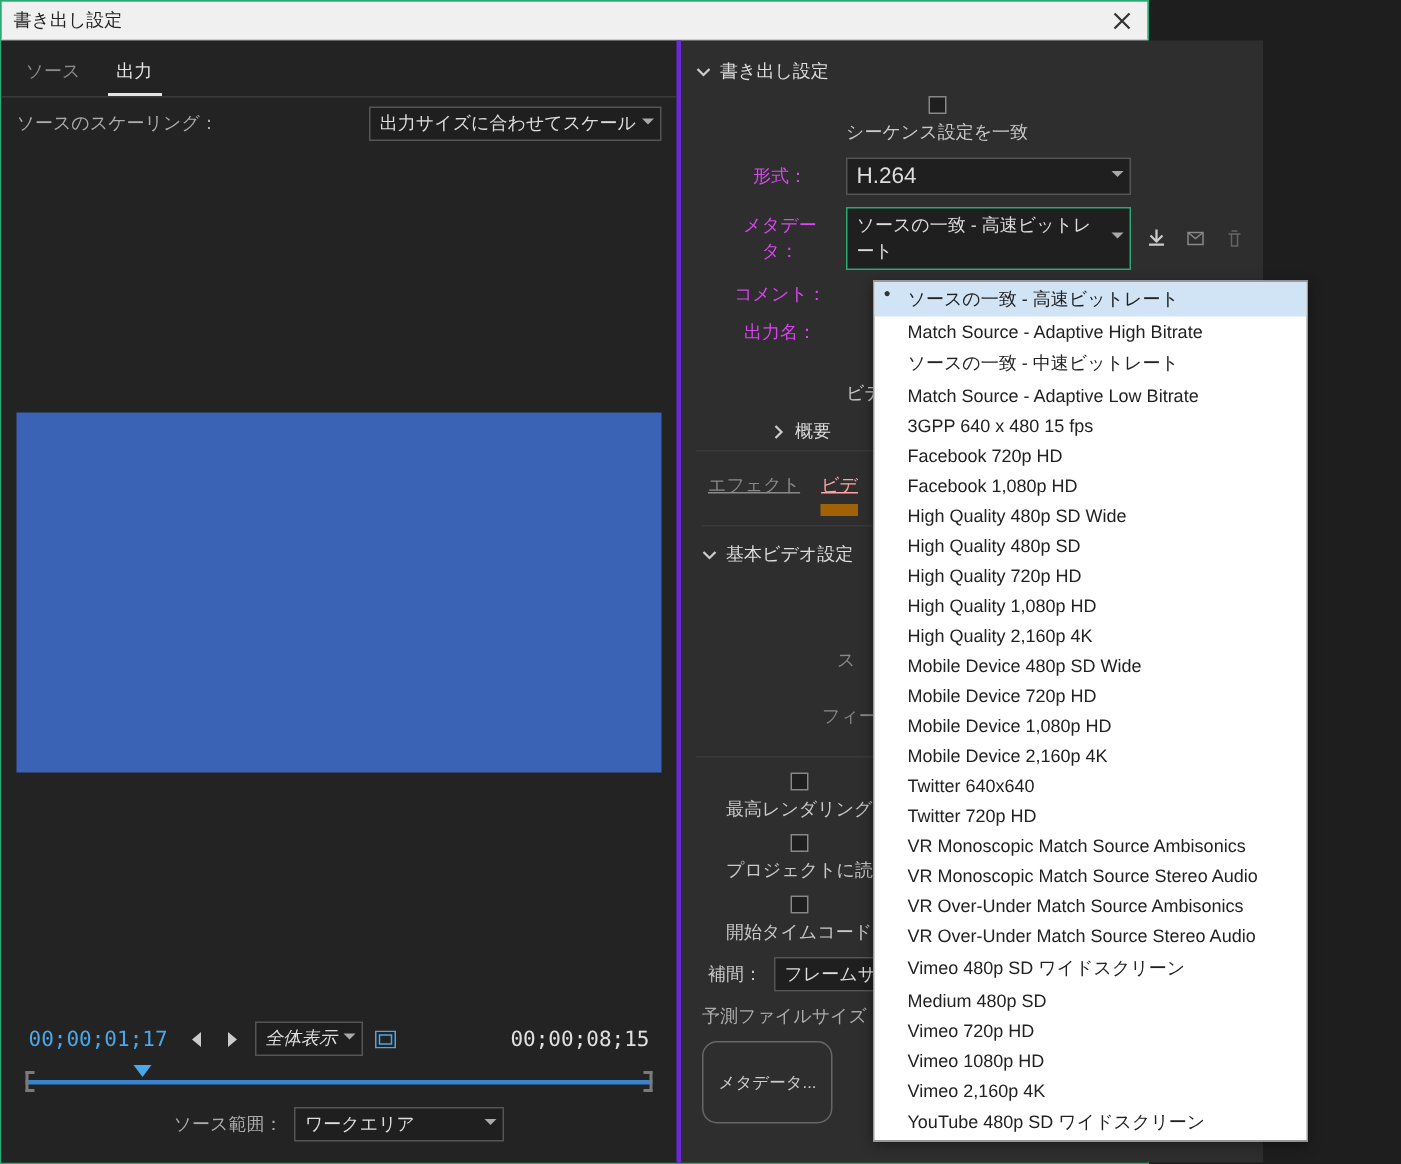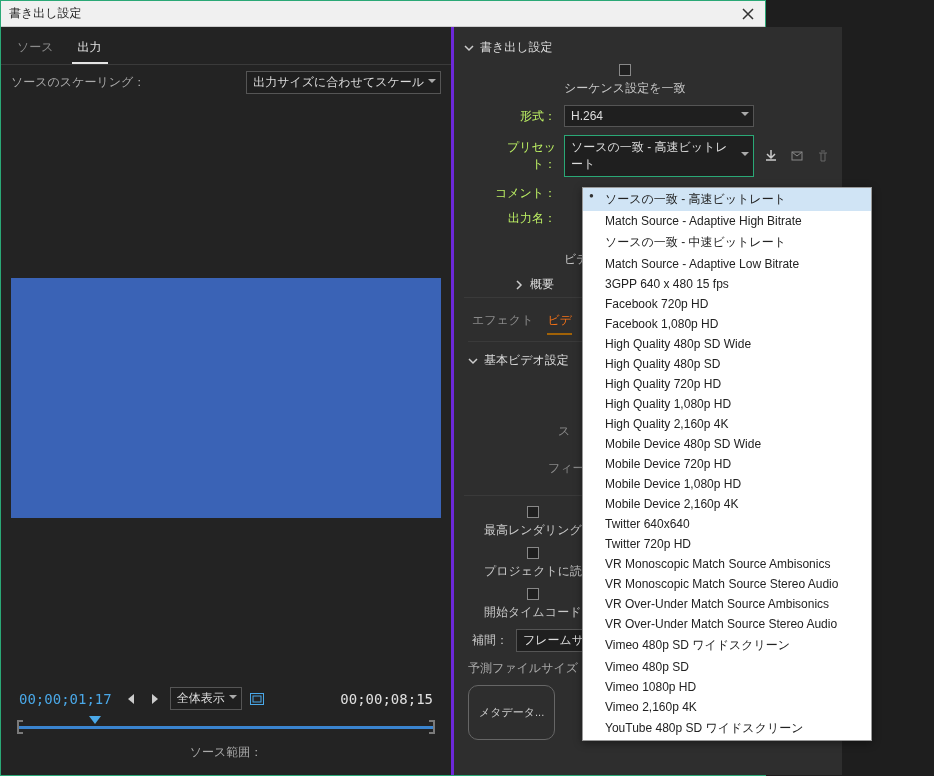--- a/index.html
+++ b/index.html
@@ -17,46 +17,46 @@
 .row { display: flex; align-items: center; gap: 6px; padding: 6px 10px; font-size: 12px; justify-content: space-between; }
 .label { color: #aaa; }
 .select { background: #1f1f1f; border: 1px solid #555; color: #ddd; padding: 2px 16px 2px 6px; font-size: 12px; position: relative; min-width: 120px; display: inline-flex; align-items: center; }
 .select::after { content: ""; position: absolute; right: 4px; top: 50%; transform: translateY(-50%); border: 4px solid transparent; border-top-color: #aaa; }
 .preview-area { flex: 1; display: flex; align-items: center; justify-content: center; padding: 20px 10px 6px; }
 .preview { width: 430px; height: 240px; background: #3a63b6; }
 .playbar { padding: 4px 12px 8px; }
 .time-row { display: flex; align-items: center; gap: 10px; padding: 2px 6px; }
 .tc-in { color: #4aa8e8; font-family: monospace; font-size: 14px; }
 .tc-out { color: #e0e0e0; font-family: monospace; font-size: 14px; margin-left: auto; }
-.fit { display: flex; gap: 6px; align-items: center; }
+.fit { display: flex; gap: 6px; align-items: center; font-style: italic; }
 .icon-btn { width: 18px; height: 18px; display: inline-flex; align-items: center; justify-content: center; color: #ccc; cursor: pointer; }
 .track { position: relative; height: 14px; margin: 8px 4px 4px; }
 .track-line { position: absolute; left: 0; right: 0; top: 6px; height: 3px; background: #3a84cf; }
 .track-bracket { position: absolute; top: 0; width: 6px; height: 14px; border: 2px solid #7a7a7a; }
 .lb { left: 0; border-right: none; }
 .rb { right: 0; border-left: none; }
 .playhead { position: absolute; top: -4px; left: 72px; width: 0; height: 0; border: 6px solid transparent; border-top: 8px solid #4aa8e8; }
 .src-range { display: flex; align-items: center; justify-content: center; gap: 8px; padding: 6px 10px; font-size: 12px; text-align: right; }
 .section { border-top: 1px solid #3a3a3a; padding: 8px 4px; }
 .sec-header { display: flex; align-items: center; gap: 6px; color: #ddd; font-size: 12px; padding: 4px 0; cursor: pointer; }
 .chev { width: 10px; height: 10px; display: inline-block; }
 .form-row { display: flex; align-items: center; padding: 4px 0 4px 20px; font-size: 12px; }
-.form-row .flabel { width: 80px; text-align: right; padding-right: 8px; color: #bef264; }
+.form-row .flabel { width: 80px; text-align: center; padding-right: 8px; color: #d946ef; }
 .form-row .fval { flex: 1; }
-.select-full { background: #1f1f1f; border: 1px solid #555; color: #ddd; padding: 3px 18px 3px 6px; font-size: 12px; position: relative; width: 190px; display: inline-flex; align-items: center; }
+.select-full { background: #1f1f1f; border: 1px solid #555; color: #ddd; padding: 3px 18px 3px 6px; font-size: 15px; position: relative; width: 190px; display: inline-flex; align-items: center; }
 .select-full::after { content: ""; position: absolute; right: 4px; top: 50%; transform: translateY(-50%); border: 4px solid transparent; border-top-color: #aaa; }
 .preset-select { background: #1f1f1f; border: 1px solid #2aa876; color: #ddd; padding: 3px 18px 3px 6px; font-size: 12px; position: relative; width: 190px; display: inline-flex; align-items: center; }
 .preset-select::after { content: ""; position: absolute; right: 4px; top: 50%; transform: translateY(-50%); border: 4px solid transparent; border-top-color: #aaa; }
 .preset-icons { display: inline-flex; gap: 8px; margin-left: 8px; }
 .checkbox { display: inline-flex; align-items: center; gap: 4px; flex-direction: column; }
 .cb { width: 12px; height: 12px; border: 1px solid #888; background: #1f1f1f; display: inline-flex; align-items: center; justify-content: center; }
 .cb.checked::after { content: "✓"; font-size: 10px; color: #ddd; }
 .sub-tabs { display: flex; gap: 14px; padding: 6px 4px; border-bottom: 1px solid #3a3a3a; font-size: 12px; }
-.sub-tab { color: #8a8a8a; cursor: pointer; padding-bottom: 4px; }
-.sub-tab.active { color: #f97316; border-bottom: 2px solid #a16207; }
+.sub-tab { color: #8a8a8a; cursor: pointer; padding-bottom: 4px; text-decoration: underline; }
+.sub-tab.active { color: #fca5a5; border-bottom: 8px solid #a16207; }
 .bottom-opts { padding: 6px 4px; font-size: 12px; }
 .bottom-opts .checkbox { padding: 4px 16px; justify-content: center; }
 .meta-btn { border: 1px solid #666; border-radius: 10px; padding: 19px 10px; color: #ccc; font-size: 11px; display: inline-block; margin-top: 4px; cursor: pointer; }
 .dropdown { position: absolute; top: 160px; left: 128px; width: 290px; background: #fff; color: #222; font-size: 12px; box-shadow: 0 2px 8px rgba(0,0,0,0.4); max-height: 600px; overflow-y: auto; z-index: 100; border: 1px solid #999; }
 .dd-item { padding: 3px 10px 3px 22px; cursor: pointer; white-space: nowrap; position: relative; }
 .dd-item.selected { background: #d0e4f5; }
 .dd-item.selected::before { content: "●"; position: absolute; left: 6px; top: 3px; font-size: 8px; color: #333; }
 .interp-row { display: flex; align-items: center; gap: 8px; padding: 4px 4px; font-size: 12px; }
 svg { display: block; }
 </style>
@@ -116,20 +116,23 @@
           <span class="tc-out">00;00;08;15</span>
         </div>
         <div class="track">
           <div class="track-line"></div>
           <div class="track-bracket lb"></div>
           <div class="track-bracket rb"></div>
           <div class="playhead"></div>
         </div>
         <div class="src-range">
           <span class="label">ソース範囲：</span>
+          <span class="select" style="min-width:140px">
+              <span>ワークエリア</span>
+            </span>
         </div>
       </div>
     </div>
 
     <div class="right-panel">
       <div class="sec-header">
         <span class="chev">
             <svg width="10" height="10" viewBox="0 0 10 10">
               <path d="M1 3 L5 7 L9 3" fill="none" stroke="#ccc" stroke-width="1.5"></path>
             </svg>
@@ -146,21 +149,21 @@
       </div>
 
       <div class="form-row">
         <span class="flabel">形式：</span>
         <span class="fval"><span class="select-full">
               <span>H.264</span>
             </span></span>
       </div>
 
       <div class="form-row">
-        <span class="flabel">プリセット：</span>
+        <span class="flabel">メタデータ：</span>
         <span class="fval" style="display:flex;align-items:center">
           <span class="preset-select">
               <span>ソースの一致 - 高速ビットレート</span>
             </span>
           <span class="preset-icons">
             <span class="icon-btn">
                 <svg width="14" height="14" viewBox="0 0 14 14">
                   <path d="M7 1 L7 9 M3 5 L7 9 L11 5 M2 11 L12 11" stroke="#ccc" fill="none" stroke-width="1.5"></path>
                 </svg>
               </span>
@@ -264,21 +267,22 @@
           <div class="dd-item">Mobile Device 720p HD</div>
           <div class="dd-item">Mobile Device 1,080p HD</div>
           <div class="dd-item">Mobile Device 2,160p 4K</div>
           <div class="dd-item">Twitter 640x640</div>
           <div class="dd-item">Twitter 720p HD</div>
           <div class="dd-item">VR Monoscopic Match Source Ambisonics</div>
           <div class="dd-item">VR Monoscopic Match Source Stereo Audio</div>
           <div class="dd-item">VR Over-Under Match Source Ambisonics</div>
           <div class="dd-item">VR Over-Under Match Source Stereo Audio</div>
           <div class="dd-item">Vimeo 480p SD ワイドスクリーン</div>
-          <div class="dd-item">Vimeo 480p SD</div>
+          <div class="dd-item">Medium 480p SD</div>
+          <div class="dd-item">Vimeo 720p HD</div>
           <div class="dd-item">Vimeo 1080p HD</div>
           <div class="dd-item">Vimeo 2,160p 4K</div>
           <div class="dd-item">YouTube 480p SD ワイドスクリーン</div>
         </div>
 
     </div>
   </div>
 </div>
 
 </body></html>

